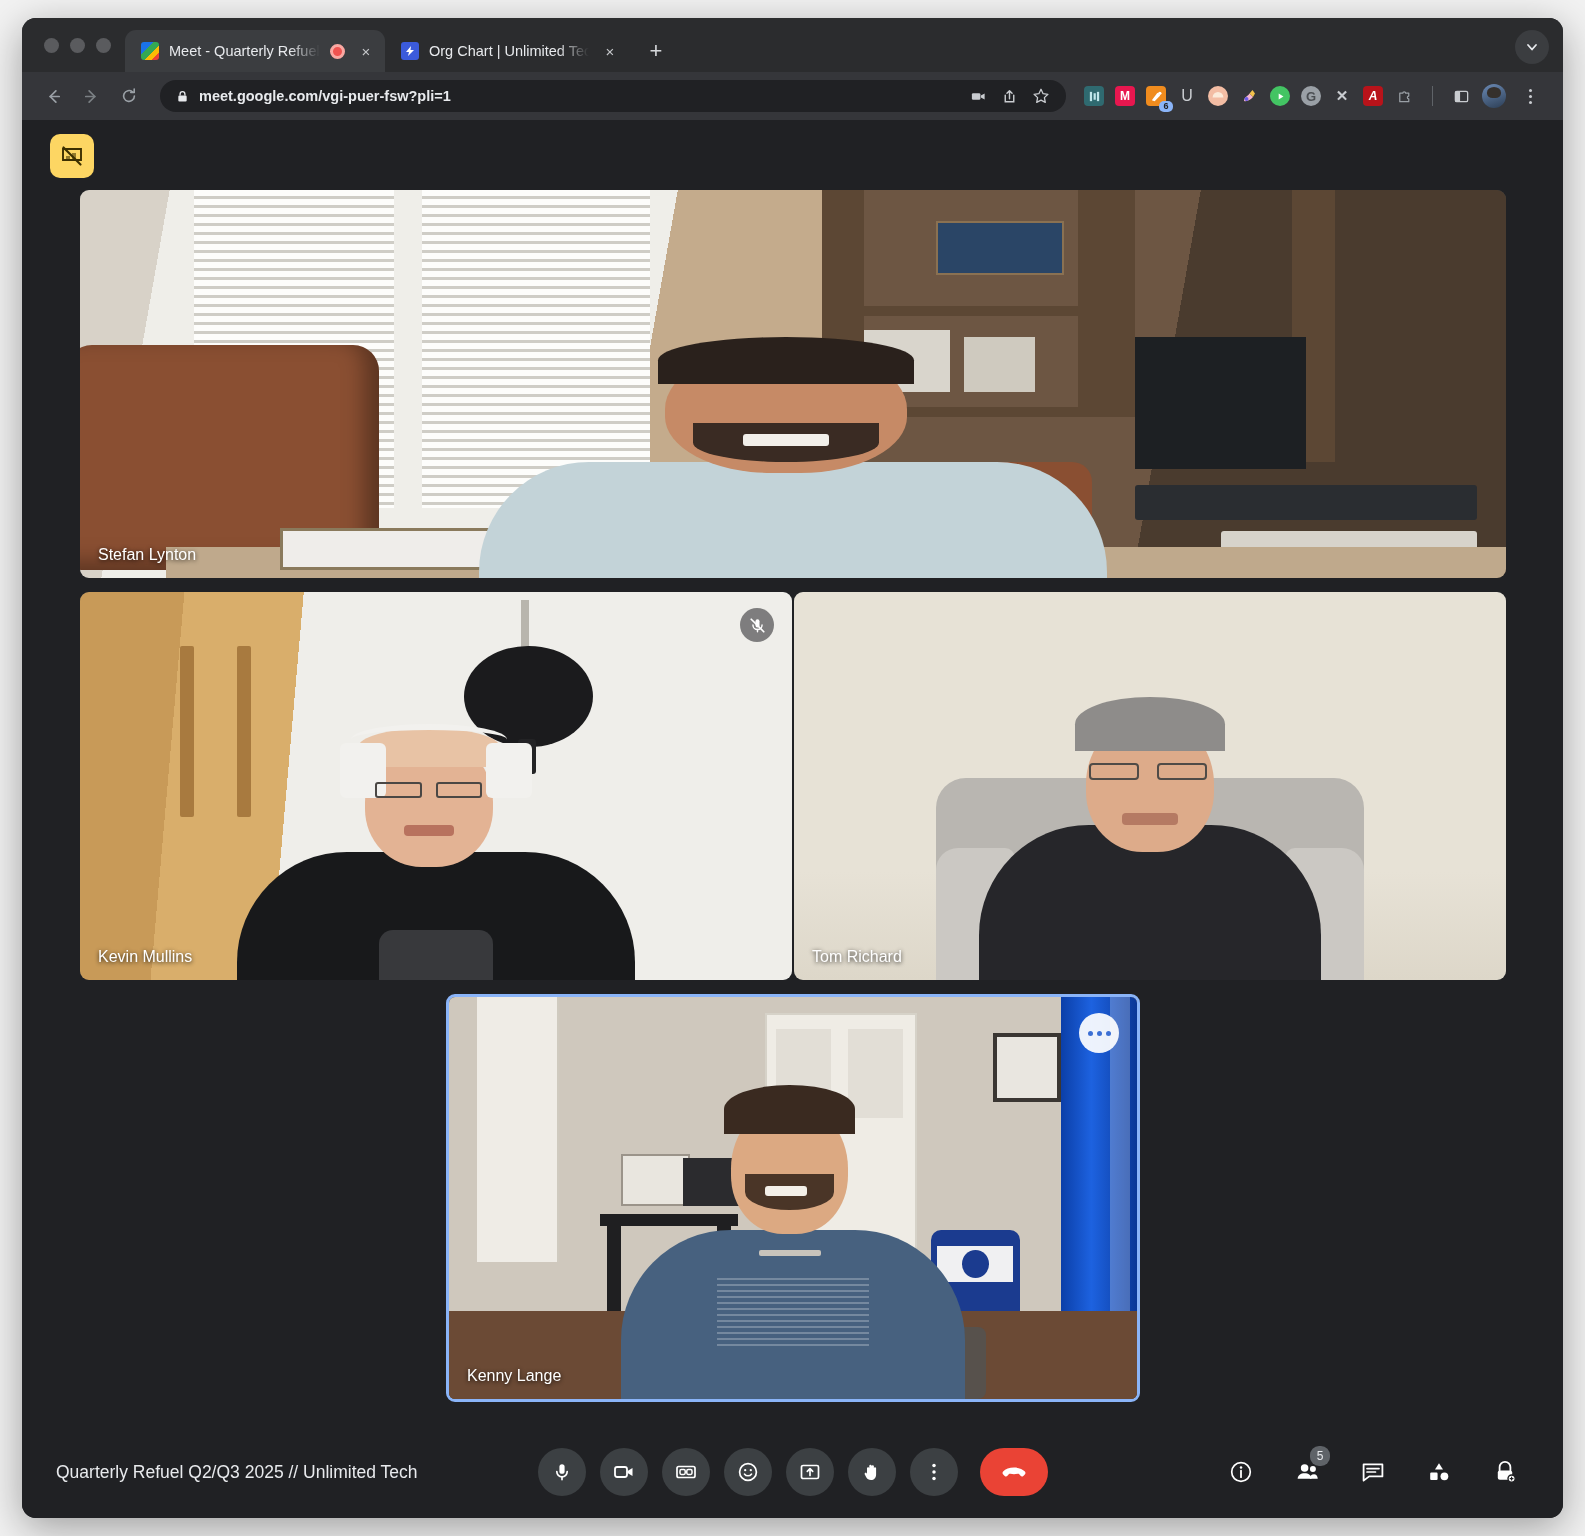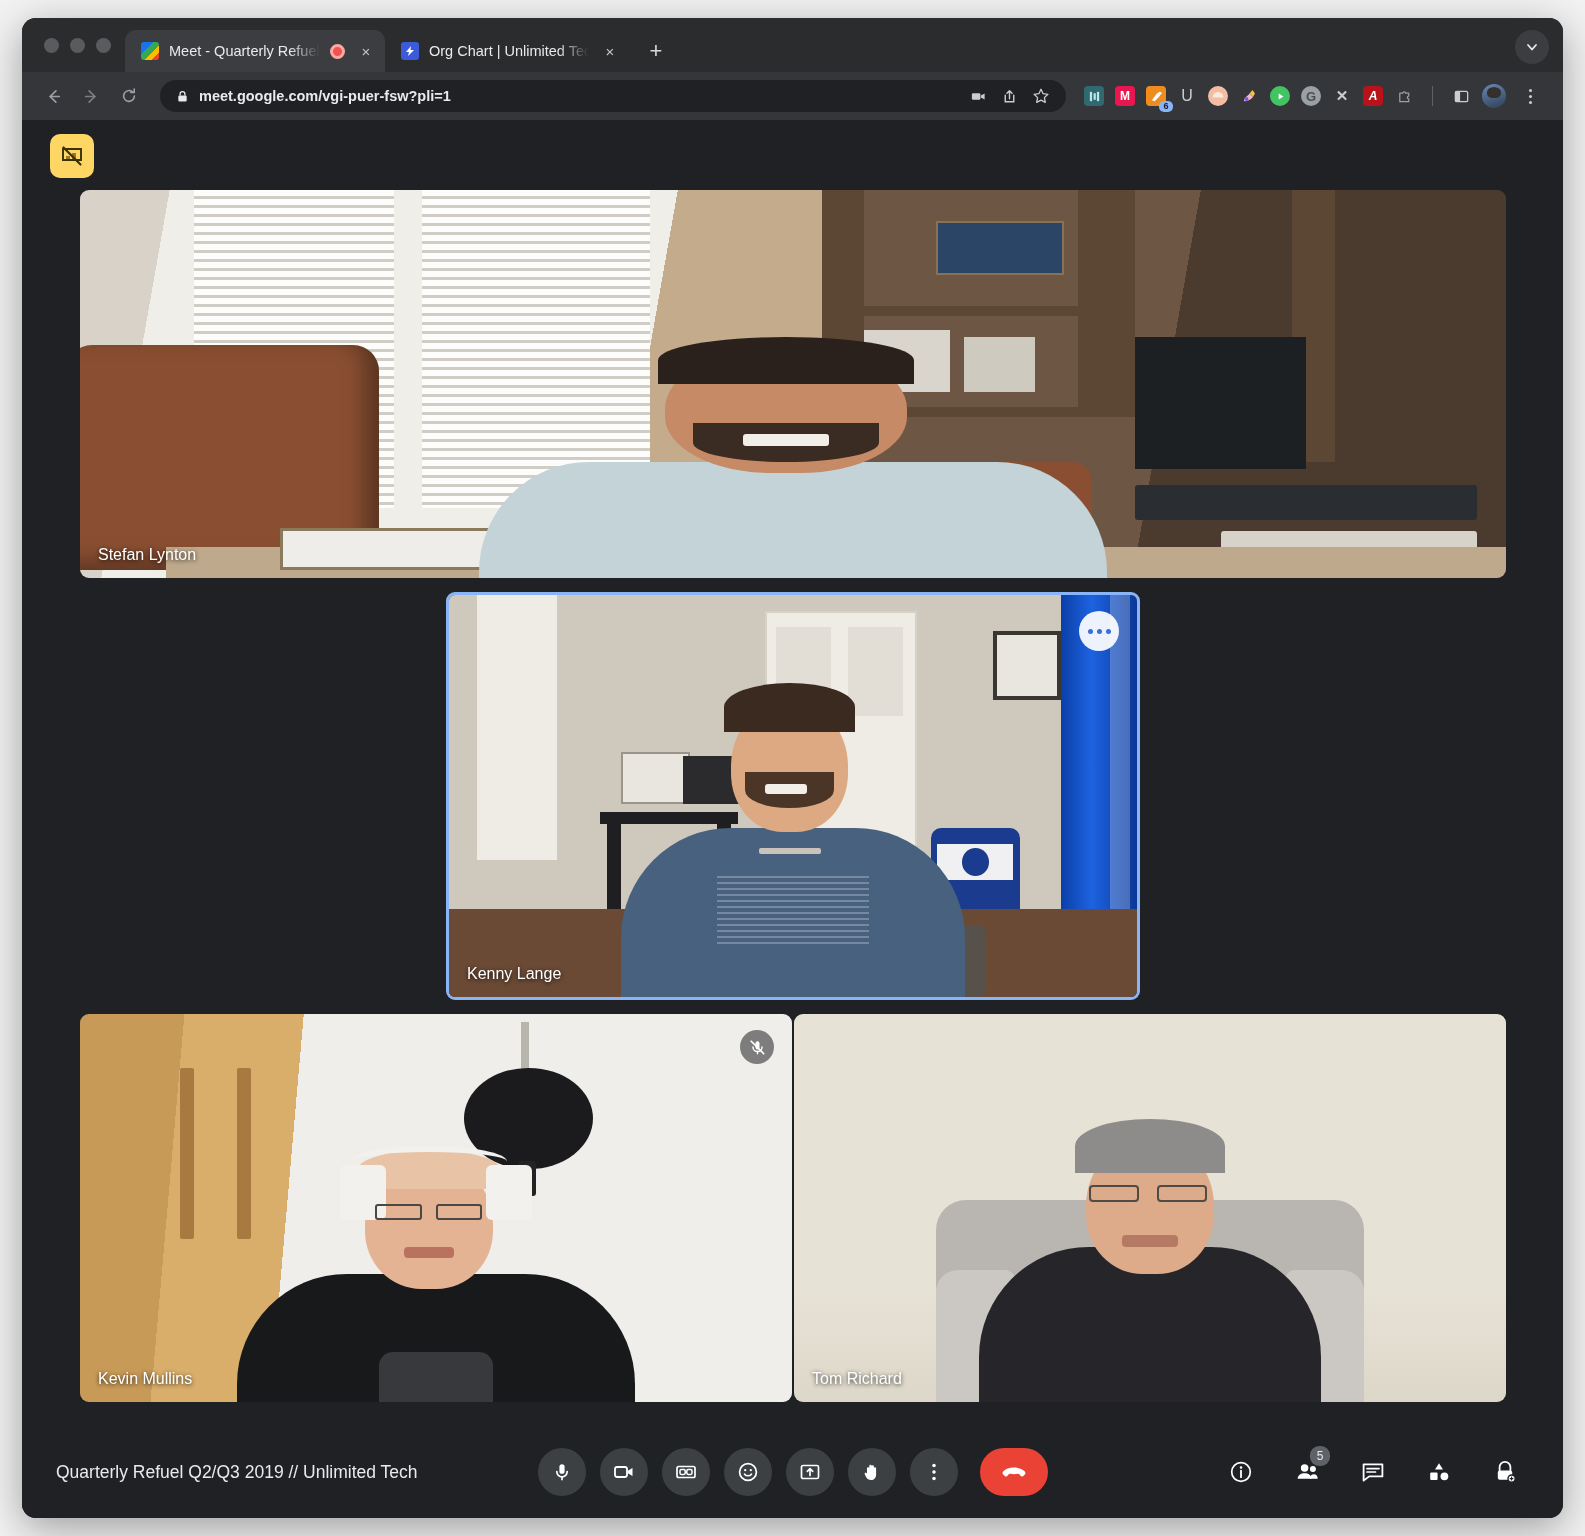--- a/index.html
+++ b/index.html
@@ -468,20 +468,67 @@
             <div style="position:absolute;left:14%;bottom:2%;width:22%;height:11%;background:#efedea;border:3px solid #8a7a5c"></div>
             <div class="torso" style="left:28%;bottom:0;width:44%;height:30%;background:#c3d3d8"></div>
             <div class="person" style="left:41%;top:40%;width:17%;height:33%;background:#c68a66"></div>
             <div style="position:absolute;left:40.5%;top:38%;width:18%;height:12%;background:#2a211c;border-radius:50% 50% 0 0"></div>
             <div style="position:absolute;left:43%;top:60%;width:13%;height:10%;background:#3a2b23;border-radius:0 0 50% 50%"></div>
             <div style="position:absolute;left:46.5%;top:63%;width:6%;height:3%;background:#f2efe9;border-radius:3px"></div>
           </div>
           <div class="name-chip">Stefan Lynton</div>
         </div>
 
+      </div>
+
+      <div class="row">
+
+        <div class="tile">
+          <div class="scene s-kevin">
+            <div style="position:absolute;left:14%;top:14%;width:2%;height:44%;background:#a87a3f;border-radius:2px"></div>
+            <div style="position:absolute;left:22%;top:14%;width:2%;height:44%;background:#a87a3f;border-radius:2px"></div>
+            <div style="position:absolute;left:62%;top:2%;width:1%;height:14%;background:#b8b5ad"></div>
+            <div style="position:absolute;left:54%;top:14%;width:18%;height:26%;background:#1b1b1d;border-radius:50%"></div>
+            <div style="position:absolute;left:61.5%;top:38%;width:2.5%;height:9%;background:#232325;border-radius:3px"></div>
+            <div class="torso" style="left:22%;bottom:0;width:56%;height:33%;background:#18191b"></div>
+            <div style="position:absolute;left:42%;bottom:0;width:16%;height:13%;background:#38393c;border-radius:14px 14px 0 0"></div>
+            <div class="person" style="left:40%;top:37%;width:18%;height:34%;background:#e3b394"></div>
+            <div style="position:absolute;left:39%;top:35%;width:20%;height:10%;background:#e8c3a5;border-radius:50% 50% 0 0"></div>
+            <div style="position:absolute;left:36.5%;top:39%;width:6.5%;height:14%;background:#f2f1ee;border-radius:6px"></div>
+            <div style="position:absolute;left:57%;top:39%;width:6.5%;height:14%;background:#f2f1ee;border-radius:6px"></div>
+            <div style="position:absolute;left:38%;top:34%;width:22%;height:8%;border-top:6px solid #f2f1ee;border-radius:50% 50% 0 0"></div>
+            <div style="position:absolute;left:41.5%;top:49%;width:6.5%;height:4%;border:2px solid #4a4744;border-radius:3px"></div>
+            <div style="position:absolute;left:50%;top:49%;width:6.5%;height:4%;border:2px solid #4a4744;border-radius:3px"></div>
+            <div style="position:absolute;left:45.5%;top:60%;width:7%;height:3%;background:#b8725e;border-radius:4px"></div>
+          </div>
+          <div class="tile-mute">
+            <svg width="19" height="19" viewBox="0 0 20 20">
+              <path d="M10 3.4 a2.1 2.1 0 0 1 2.1 2.1 V10 a2.1 2.1 0 0 1 -4.2 0 V5.5 A2.1 2.1 0 0 1 10 3.4 Z" fill="#fff"></path>
+              <path d="M5.2 9.4 a4.8 4.8 0 0 0 9.6 0" stroke="#fff" stroke-width="1.5" fill="none" stroke-linecap="round"></path>
+              <path d="M10 14.2 V16.6" stroke="#fff" stroke-width="1.5" stroke-linecap="round"></path>
+              <path d="M3.4 3.4 L16.6 16.6" stroke="#fff" stroke-width="1.8" stroke-linecap="round"></path>
+            </svg>
+          </div>
+          <div class="name-chip">Kevin Mullins</div>
+        </div>
+
+        <div class="tile">
+          <div class="scene s-tom">
+            <div class="armchair" style="left:20%;bottom:0;width:60%;height:52%"></div>
+            <div style="position:absolute;left:20%;bottom:0;width:11%;height:34%;background:#cbc8c3;border-radius:22px 10px 0 0"></div>
+            <div style="position:absolute;right:20%;bottom:0;width:11%;height:34%;background:#cbc8c3;border-radius:10px 22px 0 0"></div>
+            <div class="torso" style="left:26%;bottom:0;width:48%;height:40%;background:#26262a"></div>
+            <div class="person" style="left:41%;top:32%;width:18%;height:35%;background:#ddab8a"></div>
+            <div style="position:absolute;left:39.5%;top:27%;width:21%;height:14%;background:#8e8c8a;border-radius:50% 50% 0 0"></div>
+            <div style="position:absolute;left:41.5%;top:44%;width:7%;height:4.5%;border:2px solid #4f4b47;border-radius:4px"></div>
+            <div style="position:absolute;left:51%;top:44%;width:7%;height:4.5%;border:2px solid #4f4b47;border-radius:4px"></div>
+            <div style="position:absolute;left:46%;top:57%;width:8%;height:3%;background:#b57a63;border-radius:4px"></div>
+          </div>
+          <div class="name-chip">Tom Richard</div>
+        </div>
       </div>
 
       <div class="row center">
         <div class="tile self">
           <div class="scene s-kenny">
             <div class="door" style="left:46%;top:4%;width:22%;height:64%"></div>
             <div style="position:absolute;left:47.5%;top:8%;width:8%;height:22%;background:#e2ded6"></div>
             <div style="position:absolute;left:58%;top:8%;width:8%;height:22%;background:#e2ded6"></div>
             <div class="curtain" style="right:0;top:0;width:11%;height:96%"></div>
             <div style="position:absolute;right:1%;top:0;width:3%;height:96%;background:rgba(255,255,255,0.25)"></div>
@@ -506,71 +553,24 @@
             <div style="position:absolute;left:39%;top:70%;width:22%;height:17%;opacity:0.5;background:repeating-linear-gradient(180deg,rgba(255,255,255,0.5) 0 2px,transparent 2px 6px)"></div>
           </div>
           <div class="tile-more">
               <i></i>
               <i></i>
               <i></i>
             </div>
           <div class="name-chip">Kenny Lange</div>
         </div>
       </div>
-
-      <div class="row">
-
-        <div class="tile">
-          <div class="scene s-kevin">
-            <div style="position:absolute;left:14%;top:14%;width:2%;height:44%;background:#a87a3f;border-radius:2px"></div>
-            <div style="position:absolute;left:22%;top:14%;width:2%;height:44%;background:#a87a3f;border-radius:2px"></div>
-            <div style="position:absolute;left:62%;top:2%;width:1%;height:14%;background:#b8b5ad"></div>
-            <div style="position:absolute;left:54%;top:14%;width:18%;height:26%;background:#1b1b1d;border-radius:50%"></div>
-            <div style="position:absolute;left:61.5%;top:38%;width:2.5%;height:9%;background:#232325;border-radius:3px"></div>
-            <div class="torso" style="left:22%;bottom:0;width:56%;height:33%;background:#18191b"></div>
-            <div style="position:absolute;left:42%;bottom:0;width:16%;height:13%;background:#38393c;border-radius:14px 14px 0 0"></div>
-            <div class="person" style="left:40%;top:37%;width:18%;height:34%;background:#e3b394"></div>
-            <div style="position:absolute;left:39%;top:35%;width:20%;height:10%;background:#e8c3a5;border-radius:50% 50% 0 0"></div>
-            <div style="position:absolute;left:36.5%;top:39%;width:6.5%;height:14%;background:#f2f1ee;border-radius:6px"></div>
-            <div style="position:absolute;left:57%;top:39%;width:6.5%;height:14%;background:#f2f1ee;border-radius:6px"></div>
-            <div style="position:absolute;left:38%;top:34%;width:22%;height:8%;border-top:6px solid #f2f1ee;border-radius:50% 50% 0 0"></div>
-            <div style="position:absolute;left:41.5%;top:49%;width:6.5%;height:4%;border:2px solid #4a4744;border-radius:3px"></div>
-            <div style="position:absolute;left:50%;top:49%;width:6.5%;height:4%;border:2px solid #4a4744;border-radius:3px"></div>
-            <div style="position:absolute;left:45.5%;top:60%;width:7%;height:3%;background:#b8725e;border-radius:4px"></div>
-          </div>
-          <div class="tile-mute">
-            <svg width="19" height="19" viewBox="0 0 20 20">
-              <path d="M10 3.4 a2.1 2.1 0 0 1 2.1 2.1 V10 a2.1 2.1 0 0 1 -4.2 0 V5.5 A2.1 2.1 0 0 1 10 3.4 Z" fill="#fff"></path>
-              <path d="M5.2 9.4 a4.8 4.8 0 0 0 9.6 0" stroke="#fff" stroke-width="1.5" fill="none" stroke-linecap="round"></path>
-              <path d="M10 14.2 V16.6" stroke="#fff" stroke-width="1.5" stroke-linecap="round"></path>
-              <path d="M3.4 3.4 L16.6 16.6" stroke="#fff" stroke-width="1.8" stroke-linecap="round"></path>
-            </svg>
-          </div>
-          <div class="name-chip">Kevin Mullins</div>
-        </div>
-
-        <div class="tile">
-          <div class="scene s-tom">
-            <div class="armchair" style="left:20%;bottom:0;width:60%;height:52%"></div>
-            <div style="position:absolute;left:20%;bottom:0;width:11%;height:34%;background:#cbc8c3;border-radius:22px 10px 0 0"></div>
-            <div style="position:absolute;right:20%;bottom:0;width:11%;height:34%;background:#cbc8c3;border-radius:10px 22px 0 0"></div>
-            <div class="torso" style="left:26%;bottom:0;width:48%;height:40%;background:#26262a"></div>
-            <div class="person" style="left:41%;top:32%;width:18%;height:35%;background:#ddab8a"></div>
-            <div style="position:absolute;left:39.5%;top:27%;width:21%;height:14%;background:#8e8c8a;border-radius:50% 50% 0 0"></div>
-            <div style="position:absolute;left:41.5%;top:44%;width:7%;height:4.5%;border:2px solid #4f4b47;border-radius:4px"></div>
-            <div style="position:absolute;left:51%;top:44%;width:7%;height:4.5%;border:2px solid #4f4b47;border-radius:4px"></div>
-            <div style="position:absolute;left:46%;top:57%;width:8%;height:3%;background:#b57a63;border-radius:4px"></div>
-          </div>
-          <div class="name-chip">Tom Richard</div>
-        </div>
-      </div>
     </div>
 
     <div class="bottombar">
-      <div class="meet-title">Quarterly Refuel Q2/Q3 2019 // Unlimited Tech</div>
+      <div class="meet-title">Quarterly Refuel Q2/Q3 2025 // Unlimited Tech</div>
 
       <div class="center-ctrls">
         <div class="cbtn">
           <svg width="22" height="22" viewBox="0 0 22 22">
             <rect x="8.4" y="3.2" width="5.2" height="9.6" rx="2.6" fill="#fff"></rect>
             <path d="M5.8 10.6 a5.2 5.2 0 0 0 10.4 0" stroke="#fff" stroke-width="1.7" fill="none" stroke-linecap="round"></path>
             <path d="M11 15.8 V18.6" stroke="#fff" stroke-width="1.7" stroke-linecap="round"></path>
           </svg>
         </div>
         <div class="cbtn">

